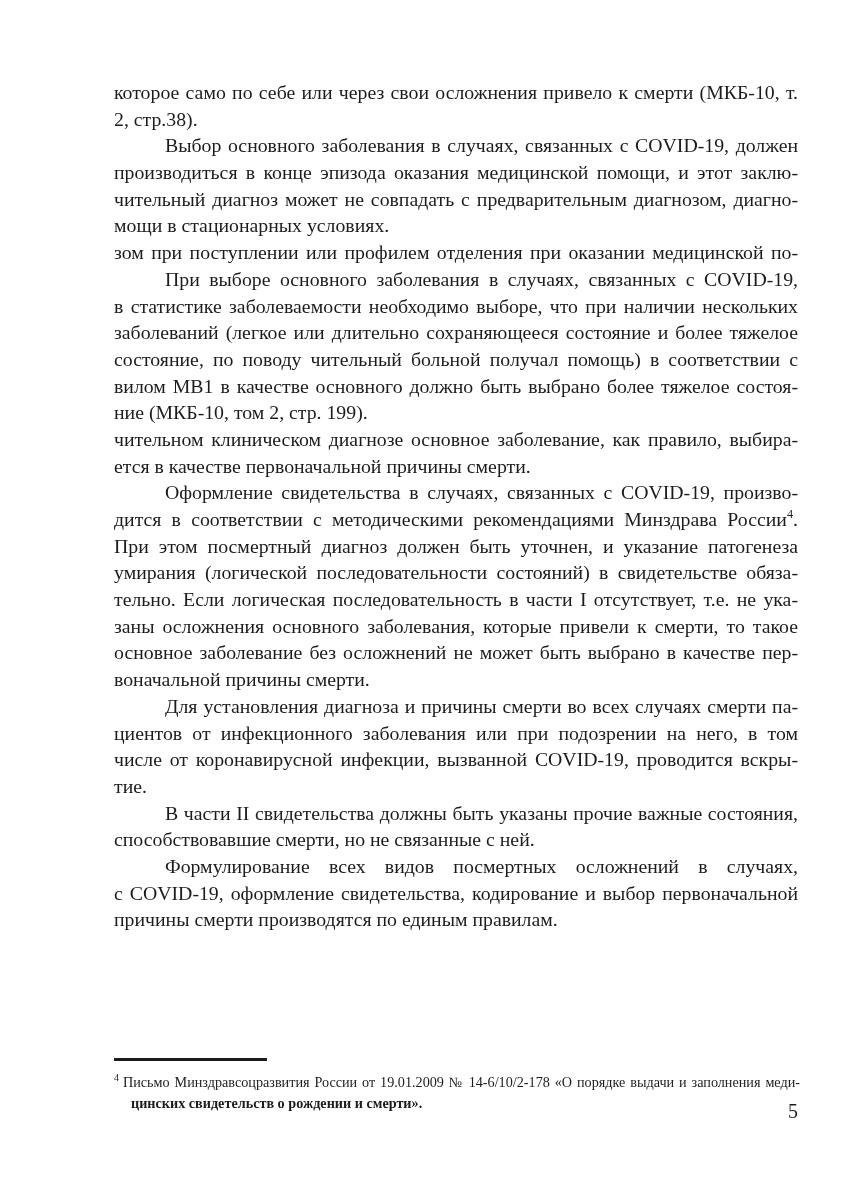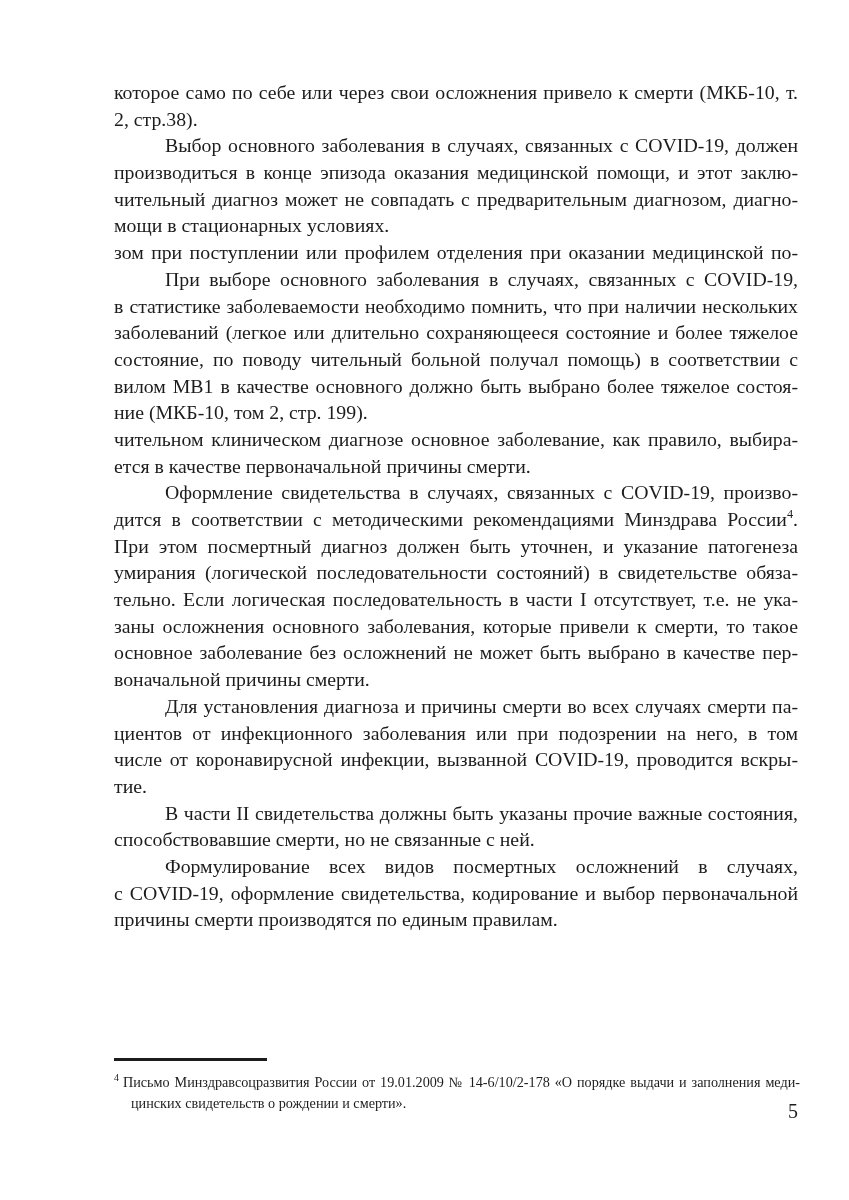--- a/index.html
+++ b/index.html
@@ -41,21 +41,21 @@
   }
   .footnote {
     position: absolute;
     left: 114px; top: 1072px; width: 686px;
     font-size: 14.2px;
     line-height: 20.5px;
   }
   .fline { height: 20.5px; overflow: hidden; }
   .fline.just { text-align: justify; }
   .fline.just::after { content: ""; display: inline-block; width: 100%; height: 0; }
-  .fline.cont { padding-left: 17px; }
+  .fline.cont { padding-left: 17px; font-weight: bold; }
   sup.fnsup { font-size: 0.7em; vertical-align: super; line-height: 0; margin-right: 4px; }
 
   
   .page-number {
     position: absolute;
     left: 114px; top: 1100px; width: 684px;
     text-align: right;
     font-size: 20px;
   }
 </style>
@@ -71,21 +71,21 @@
       </div>
       <div class="paragraph">
         <div class="line just indent">Выбор основного заболевания в случаях, связанных с COVID-19, должен</div>
         <div class="line just">производиться в конце эпизода оказания медицинской помощи, и этот заклю-</div>
         <div class="line just">чительный диагноз может не совпадать с предварительным диагнозом, диагно-</div>
         <div class="line">мощи в стационарных условиях.</div>
         <div class="line just">зом при поступлении или профилем отделения при оказании медицинской по-</div>
       </div>
       <div class="paragraph">
         <div class="line just indent">При выборе основного заболевания в случаях, связанных с COVID-19,</div>
-        <div class="line just">в статистике заболеваемости необходимо помнить, что при наличии нескольких</div>
+        <div class="line just">в статистике заболеваемости необходимо выборе, что при наличии нескольких</div>
         <div class="line just">заболеваний (легкое или длительно сохраняющееся состояние и более тяжелое</div>
         <div class="line just">состояние, по поводу чительный больной получал помощь) в соответствии с пра-</div>
         <div class="line just">вилом МВ1 в качестве основного должно быть выбрано более тяжелое состоя-</div>
         <div class="line">ние (МКБ-10, том 2, стр. 199).</div>
       </div>
       <div class="paragraph">
         <div class="line just">чительном клиническом диагнозе основное заболевание, как правило, выбира-</div>
         <div class="line">ется в качестве первоначальной причины смерти.</div>
       </div>
       <div class="paragraph">

